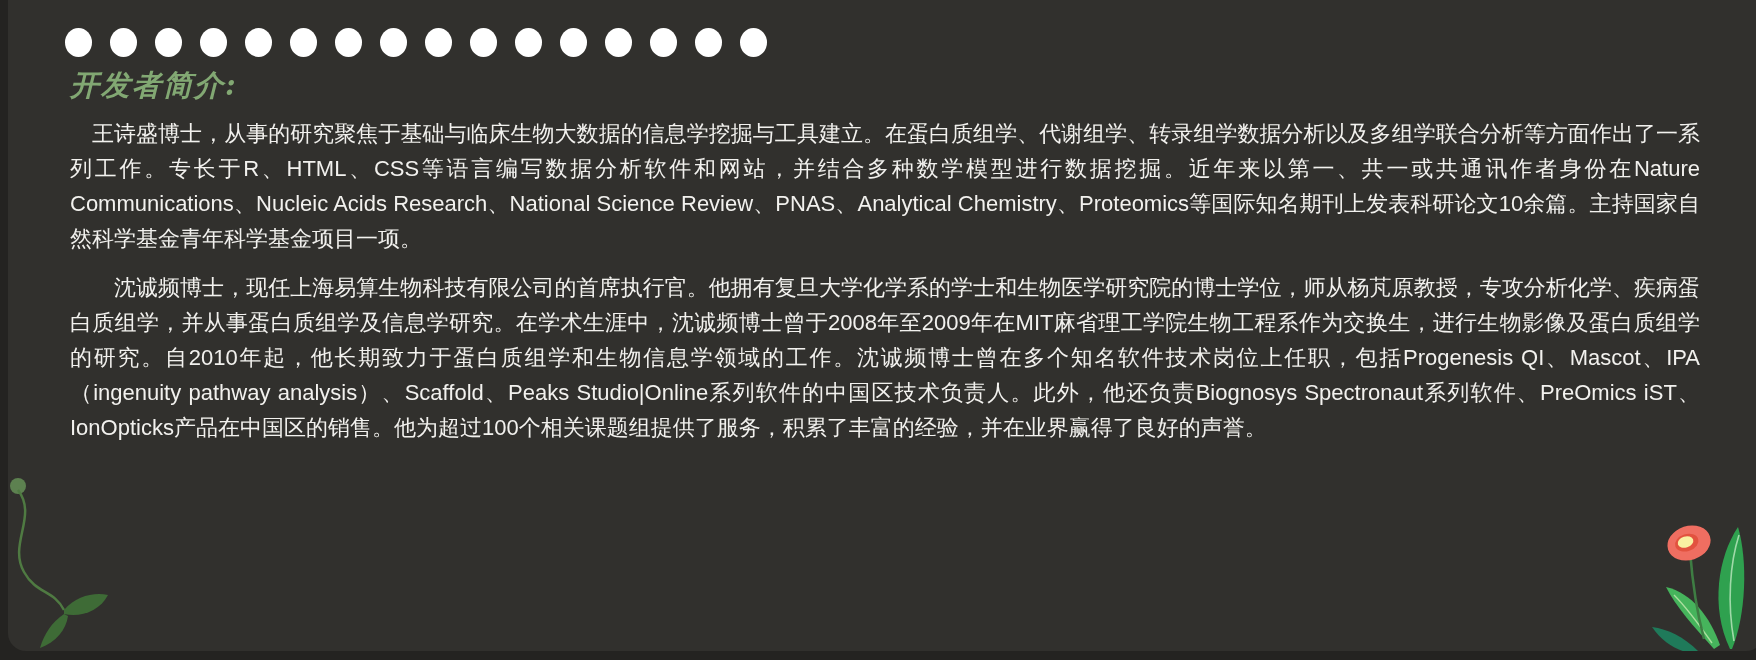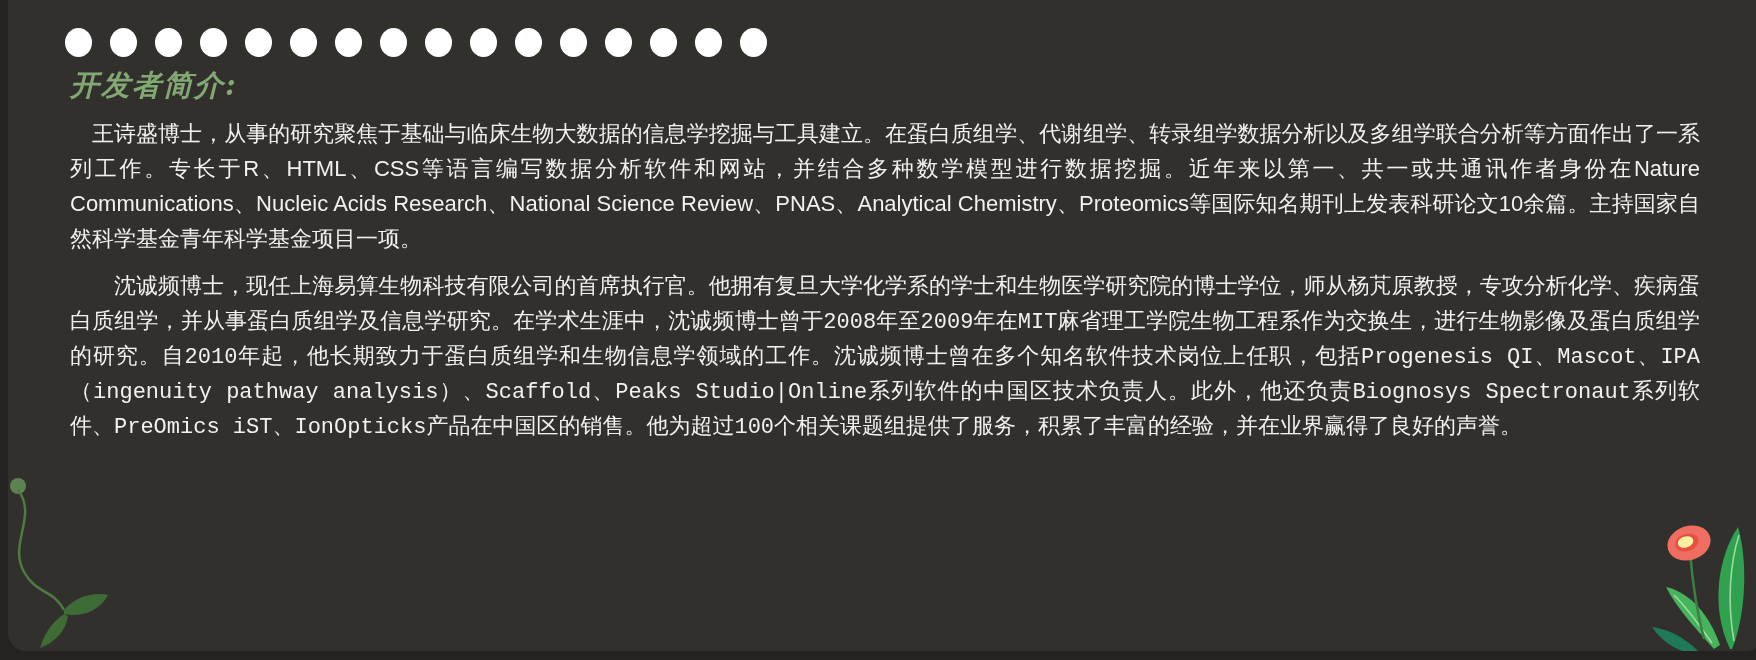--- a/index.html
+++ b/index.html
@@ -41,21 +41,21 @@
   }
   .section-heading.second { margin-top: 24px; }
   .body-para {
     color: var(--text, #f2f1ee);
     font-size: 22px;
     line-height: 35px;
     text-align: justify;
     margin-bottom: 14px;
   }
   .indent-1 { text-indent: 1em; }
-  .indent-2 { text-indent: 2em; font-family: Liberation Mono, monospace; }
+  .indent-2 { text-indent: 2em; }
   .vine {
     position: absolute; left: 0; top: 468px;
     width: 120px; height: 183px;
     pointer-events: none;
   }
   .plant {
     position: absolute; left: 1634px; top: 505px;
     width: 122px; height: 146px;
     pointer-events: none;
   }

